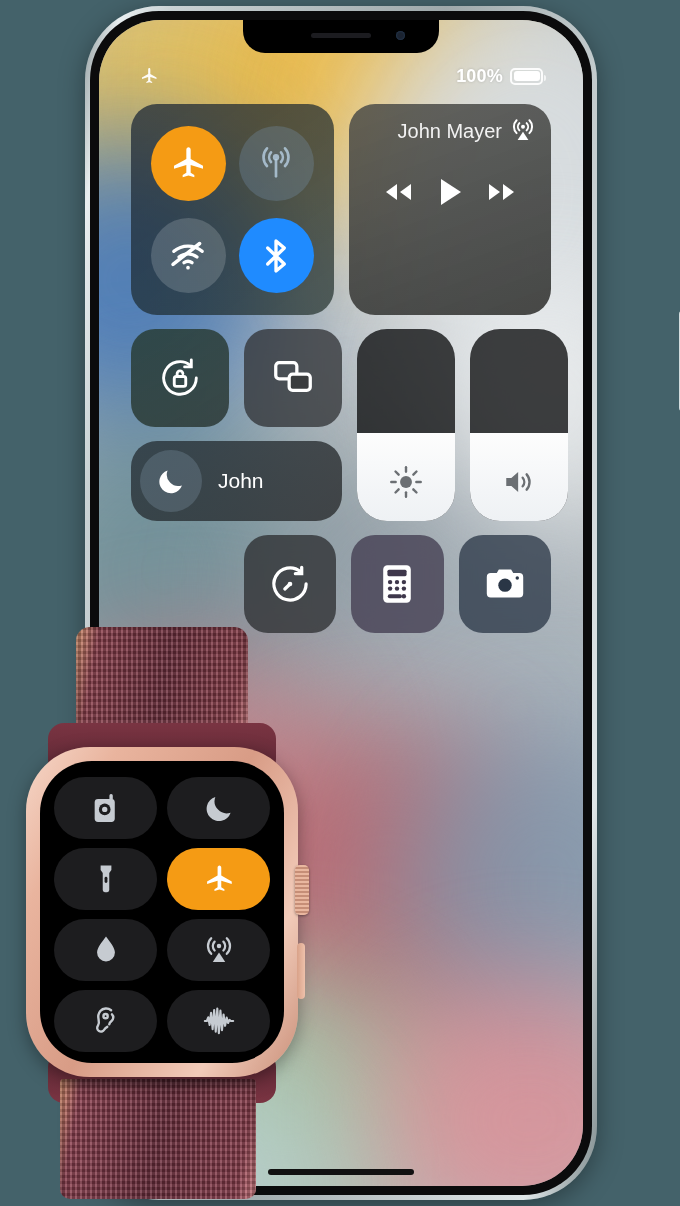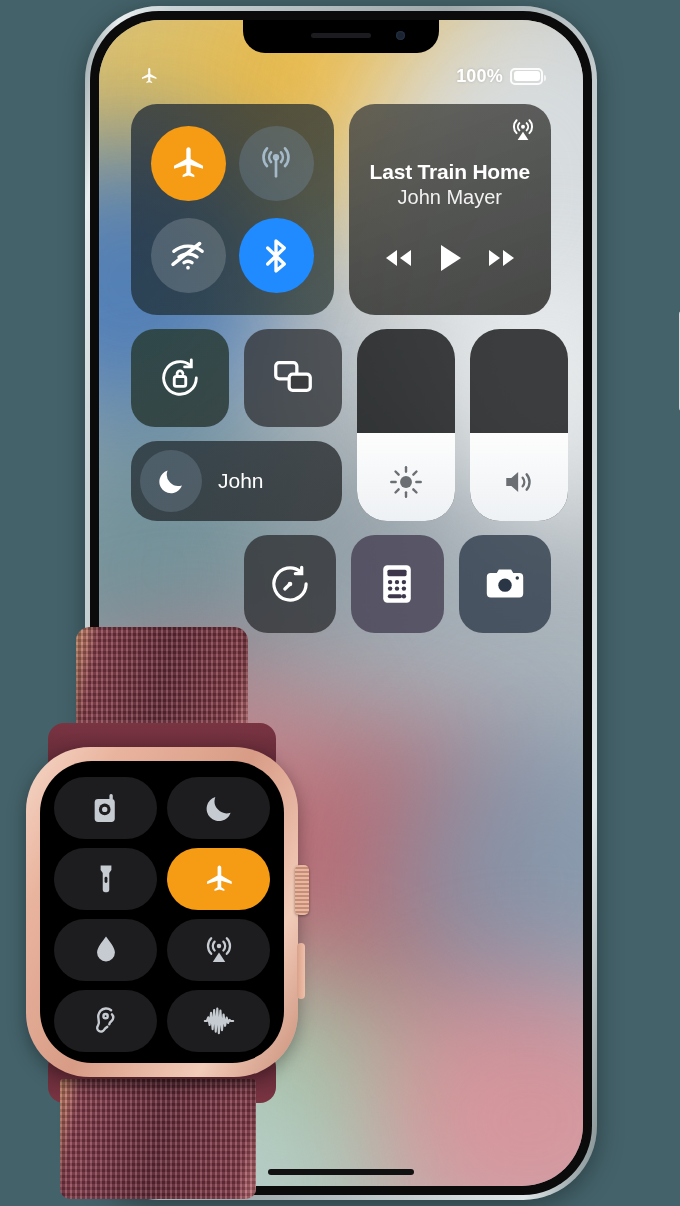--- a/index.html
+++ b/index.html
@@ -281,21 +281,20 @@
               <div class="airplay">
                 <svg viewBox="0 0 24 24" fill="none" stroke="#fff" stroke-width="1.7" stroke-linecap="round">
                   <circle cx="12" cy="9.2" r="1.7" fill="#fff" stroke="none"></circle>
                   <path d="M8.9 12.3a4.4 4.4 0 0 1 0-6.2"></path>
                   <path d="M15.1 6.1a4.4 4.4 0 0 1 0 6.2"></path>
                   <path d="M6.5 14.7a7.8 7.8 0 0 1 0-11"></path>
                   <path d="M17.5 3.7a7.8 7.8 0 0 1 0 11"></path>
                   <path d="M12 13.6 L16.6 20.6 H7.4 Z" fill="#fff" stroke="none"></path>
                 </svg>
               </div>
-              <div class="mtitle">Last Train Home</div>
               <div class="martist">John Mayer</div>
               <div class="mctrls">
                 <span>
                   <svg width="34" height="24" viewBox="0 0 34 24">
                     <path d="M16 4 L16 20 L5 12 Z"></path>
                       <path d="M30 4 L30 20 L19 12 Z"></path>
                   </svg>
                 </span>
                 <span>
                   <svg width="28" height="30" viewBox="0 0 28 30">

